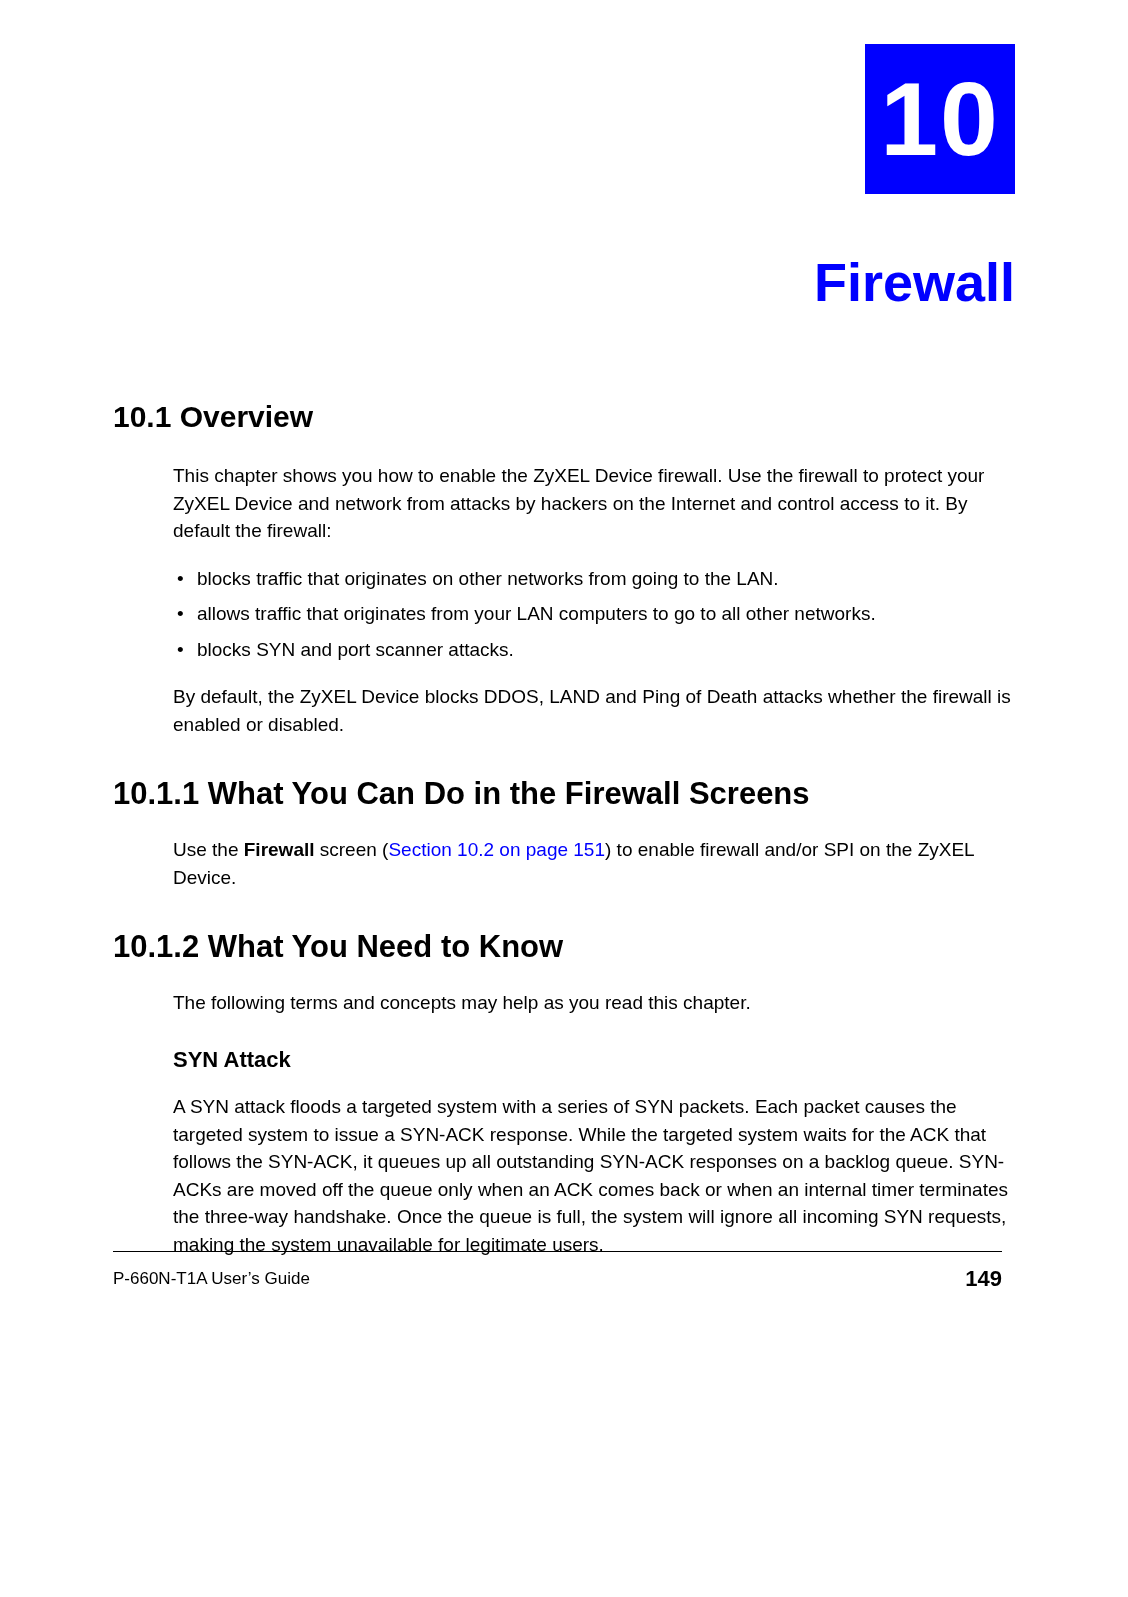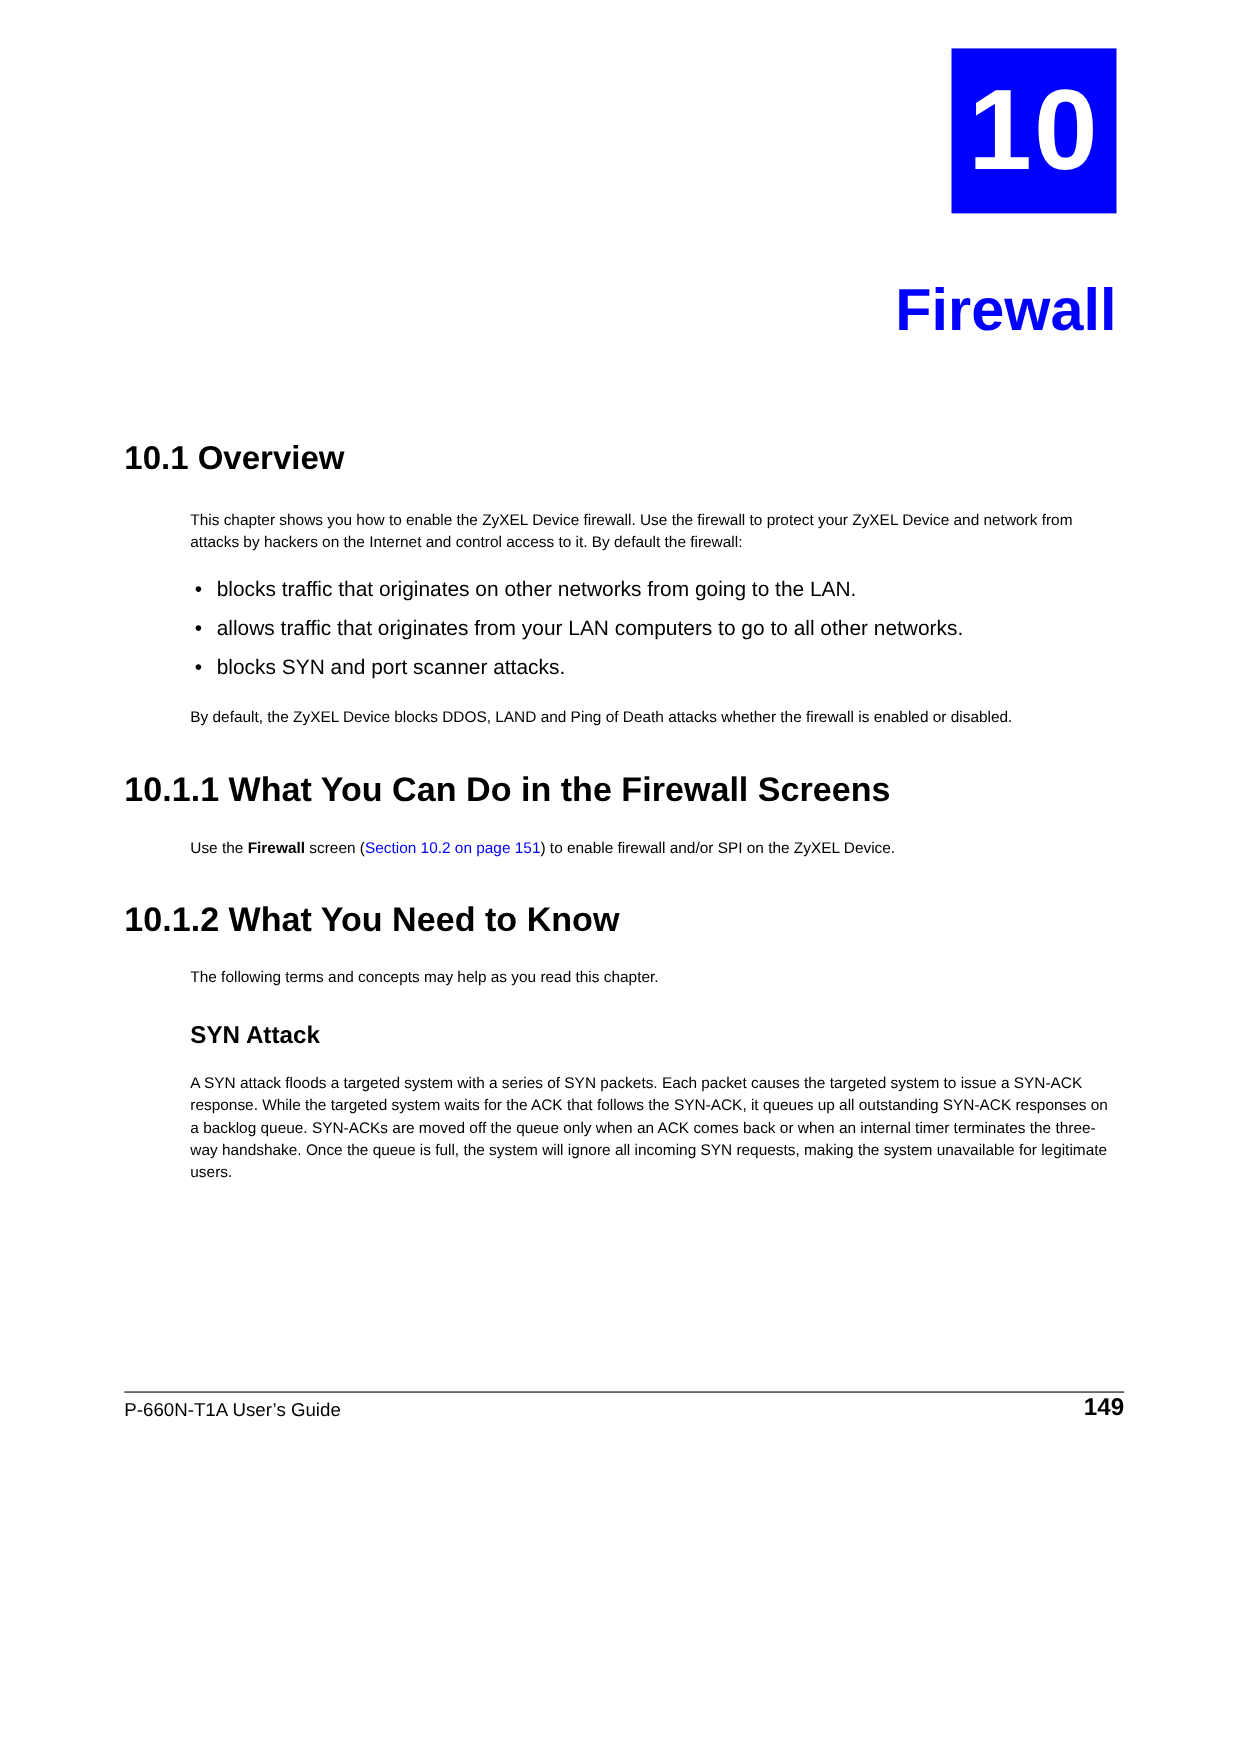--- a/index.html
+++ b/index.html
@@ -74,21 +74,21 @@
     color: #000;
     margin-top: 30px;
     margin-bottom: 20px;
   }
 
   .body-block {
     margin-left: 60px;
   }
 
   p.body {
-    font-size: 14px;
+    font-size: 19px;
     line-height: 1.45;
     margin-bottom: 20px;
   }
 
   ul.bullets {
     list-style: none;
     margin-bottom: 20px;
   }
   ul.bullets li {
     font-size: 19px;
@@ -103,27 +103,27 @@
     left: 4px;
     top: 0;
   }
 
   .bold { font-weight: bold; }
   .link { color: #0000ff; }
 
   .footer {
     position: absolute;
     left: 113px;
-    right: 106px;
+    right: 126px;
     bottom: 55px;
     border-top: 1.5px solid #000;
-    padding-top: 0;
+    padding-top: 14px;
     display: flex;
     justify-content: space-between;
-    align-items: flex-end;
+    align-items: center;
     font-family: Arial, Helvetica, sans-serif;
   }
   .footer-left {
     font-size: 17px;
   }
   .footer-right {
     font-size: 22px;
     font-weight: bold;
   }
 </style>

